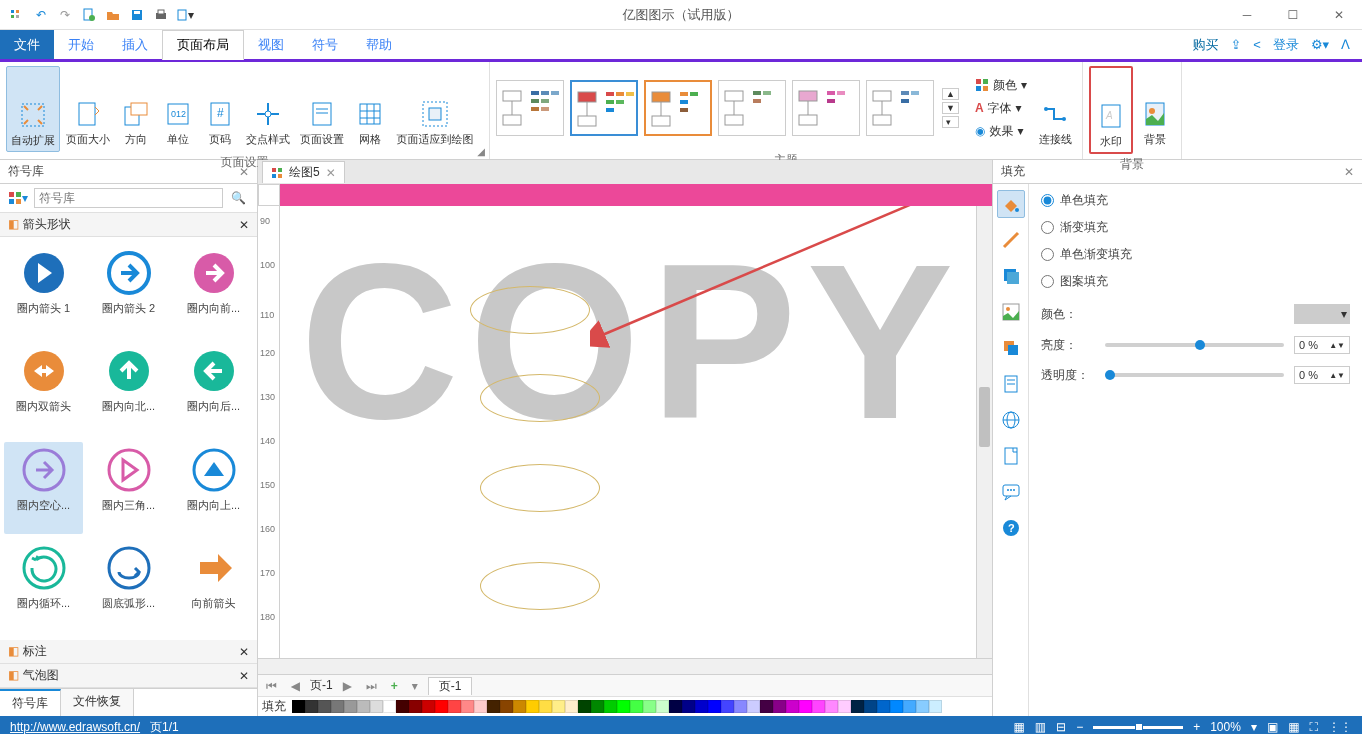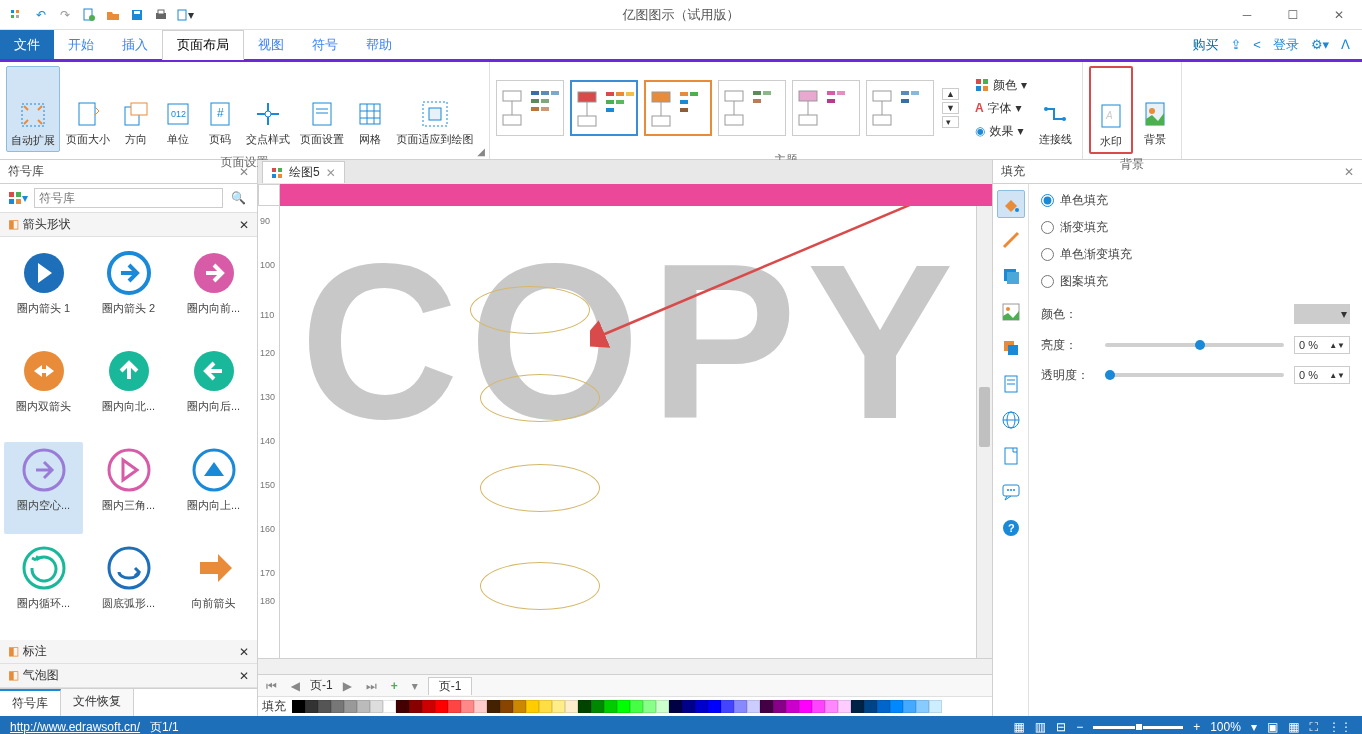--- a/index.html
+++ b/index.html
@@ -541,21 +541,21 @@
       <div class="ruler-left" id="ruler-left">
           <span class="tick" style="top: 10px; left: 2px;">90</span>
           <span class="tick" style="top: 54px; left: 2px;">100</span>
           <span class="tick" style="top: 104px; left: 2px;">110</span>
           <span class="tick" style="top: 142px; left: 2px;">120</span>
           <span class="tick" style="top: 186px; left: 2px;">130</span>
           <span class="tick" style="top: 230px; left: 2px;">140</span>
           <span class="tick" style="top: 274px; left: 2px;">150</span>
           <span class="tick" style="top: 318px; left: 2px;">160</span>
           <span class="tick" style="top: 362px; left: 2px;">170</span>
-          <span class="tick" style="top: 390px; left: 2px;">180</span>
+          <span class="tick" style="top: 406px; left: 2px;">180</span>
         </div>
       <div class="canvas">
         <div class="watermark">COPY</div>
         <div class="ellipse" style="left:190px;top:80px"></div>
         <div class="ellipse" style="left:200px;top:168px"></div>
         <div class="ellipse" style="left:200px;top:258px"></div>
         <div class="ellipse" style="left:200px;top:356px"></div>
         <svg class="red-arrow" width="700" height="350" style="left:310px;top:-90px">
           <defs>
               <marker id="ah" markerWidth="12" markerHeight="12" refX="2" refY="6" orient="auto">

